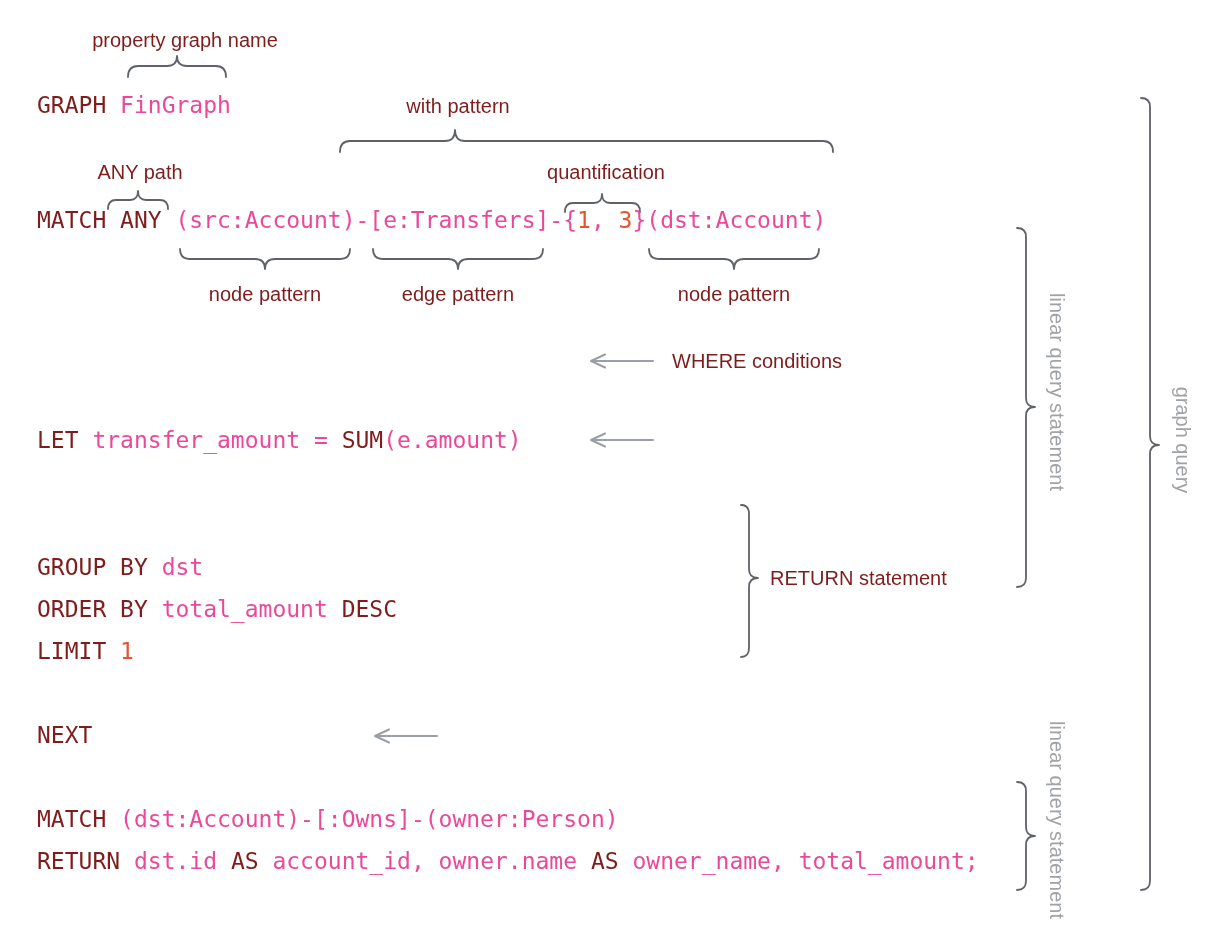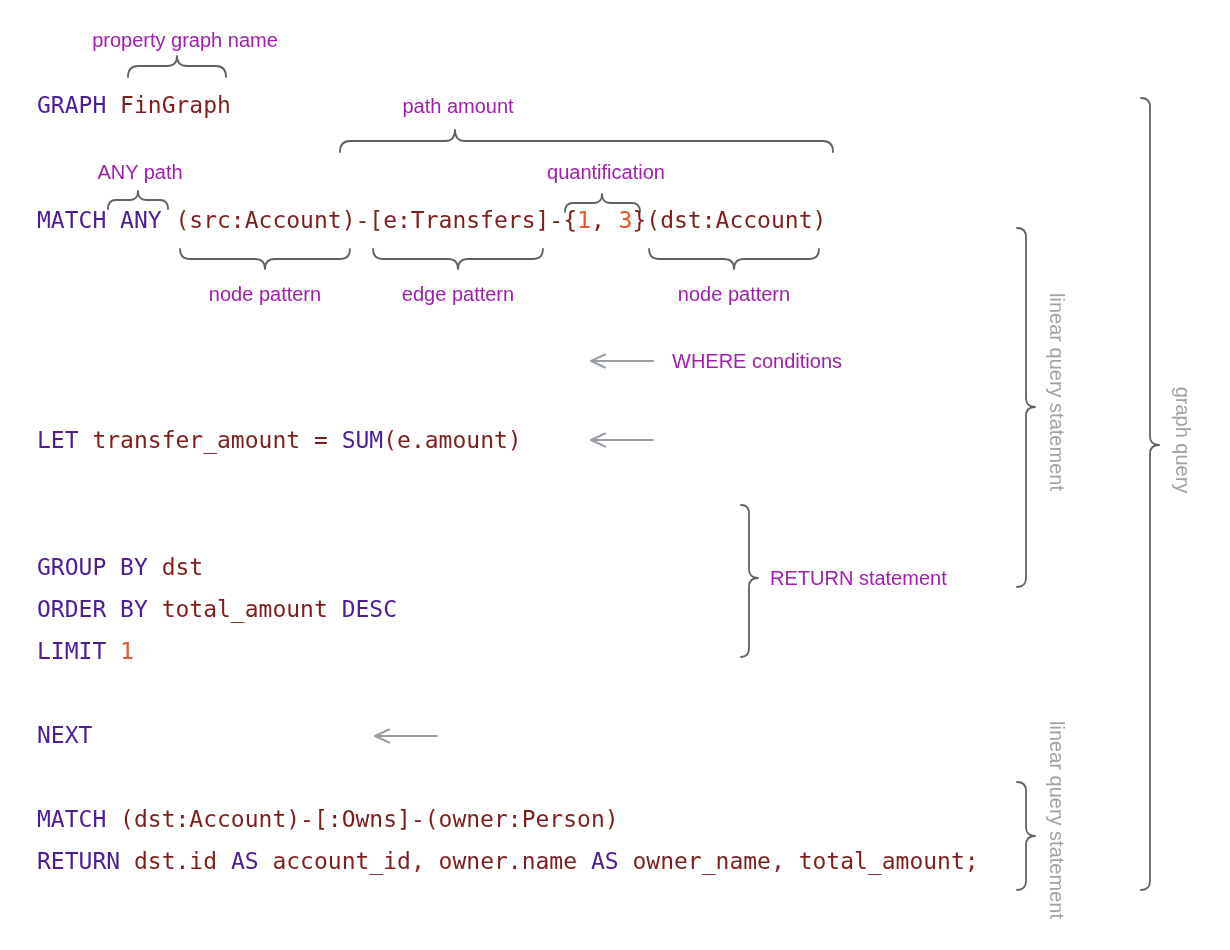--- a/index.html
+++ b/index.html
@@ -1,24 +1,24 @@
 <!DOCTYPE html>
 <html><head>
 <meta charset="utf-8">
 <style>
   html,body{margin:0;padding:0;background:#ffffff;}
   .canvas{position:relative;width:1230px;height:950px;background:#ffffff;overflow:hidden;
           font-family:"Liberation Sans",sans-serif;}
   .overlay{position:absolute;left:0;top:0;width:1230px;height:950px;pointer-events:none;}
   .code-line{position:absolute;left:37px;font:23px/26px "DejaVu Sans Mono",monospace;
              color:#202124;white-space:pre;}
-  .tk-kw{color:#4c1d95;}
-  .tk-pl{color:#7f1d1d;}
+  .tk-kw{color:#7f1d1d;}
+  .tk-pl{color:#ec4899;}
   .tk-num{color:#e5552f;}
-  .lbl{position:absolute;font:20px/24px "Liberation Sans",sans-serif;color:#a21caf;white-space:nowrap;}
+  .lbl{position:absolute;font:20px/24px "Liberation Sans",sans-serif;color:#7f1d1d;white-space:nowrap;}
   .ctr{transform:translateX(-50%);}
   .vlbl{position:absolute;font:20px/24px "Liberation Sans",sans-serif;color:#a0a3a6;white-space:nowrap;
         transform:translate(-50%,-50%) rotate(90deg);}
   .brace{fill:none;stroke:#5f6368;stroke-width:1.8;stroke-linecap:round;stroke-linejoin:round;}
   .arrow{fill:none;stroke:#9aa0a6;stroke-width:2;stroke-linecap:round;stroke-linejoin:round;}
 </style>
 </head>
 <body>
 
 <div class="canvas">
@@ -48,21 +48,21 @@
   <div class="code-line" style="top:207px"><span class="tk-kw">MATCH ANY</span><span class="tk-pl"> (src:Account)-[e:Transfers]-{</span><span class="tk-num">1</span><span class="tk-pl">, </span><span class="tk-num">3</span><span class="tk-pl">}(dst:Account)</span></div>
   <div class="code-line" style="top:427px"><span class="tk-kw">LET</span><span class="tk-pl"> transfer_amount = </span><span class="tk-kw">SUM</span><span class="tk-pl">(e.amount)</span></div>
   <div class="code-line" style="top:554px"><span class="tk-kw">GROUP BY</span><span class="tk-pl"> dst</span></div>
   <div class="code-line" style="top:596px"><span class="tk-kw">ORDER BY</span><span class="tk-pl"> total_amount </span><span class="tk-kw">DESC</span></div>
   <div class="code-line" style="top:638px"><span class="tk-kw">LIMIT</span><span class="tk-pl"> </span><span class="tk-num">1</span></div>
   <div class="code-line" style="top:722px"><span class="tk-kw">NEXT</span></div>
   <div class="code-line" style="top:806px"><span class="tk-kw">MATCH</span><span class="tk-pl"> (dst:Account)-[:Owns]-(owner:Person)</span></div>
   <div class="code-line" style="top:848px"><span class="tk-kw">RETURN</span><span class="tk-pl"> dst.id </span><span class="tk-kw">AS</span><span class="tk-pl"> account_id, owner.name </span><span class="tk-kw">AS</span><span class="tk-pl"> owner_name, total_amount;</span></div>
 
   <div class="lbl ctr" style="left:185px;top:28px">property graph name</div>
-  <div class="lbl ctr" style="left:458px;top:94px">path amount</div>
+  <div class="lbl ctr" style="left:458px;top:94px">with pattern</div>
   <div class="lbl ctr" style="left:140px;top:160px">ANY path</div>
   <div class="lbl ctr" style="left:606px;top:160px">quantification</div>
   <div class="lbl ctr" style="left:265px;top:282px">node pattern</div>
   <div class="lbl ctr" style="left:458px;top:282px">edge pattern</div>
   <div class="lbl ctr" style="left:734px;top:282px">node pattern</div>
   <div class="lbl" style="left:672px;top:349px">WHERE conditions</div>
   <div class="lbl" style="left:770px;top:566px">RETURN statement</div>
   <div class="vlbl" style="left:1057px;top:392px">linear query statement</div>
   <div class="vlbl" style="left:1057px;top:820px">linear query statement</div>
   <div class="vlbl" style="left:1183px;top:440px">graph query</div>

